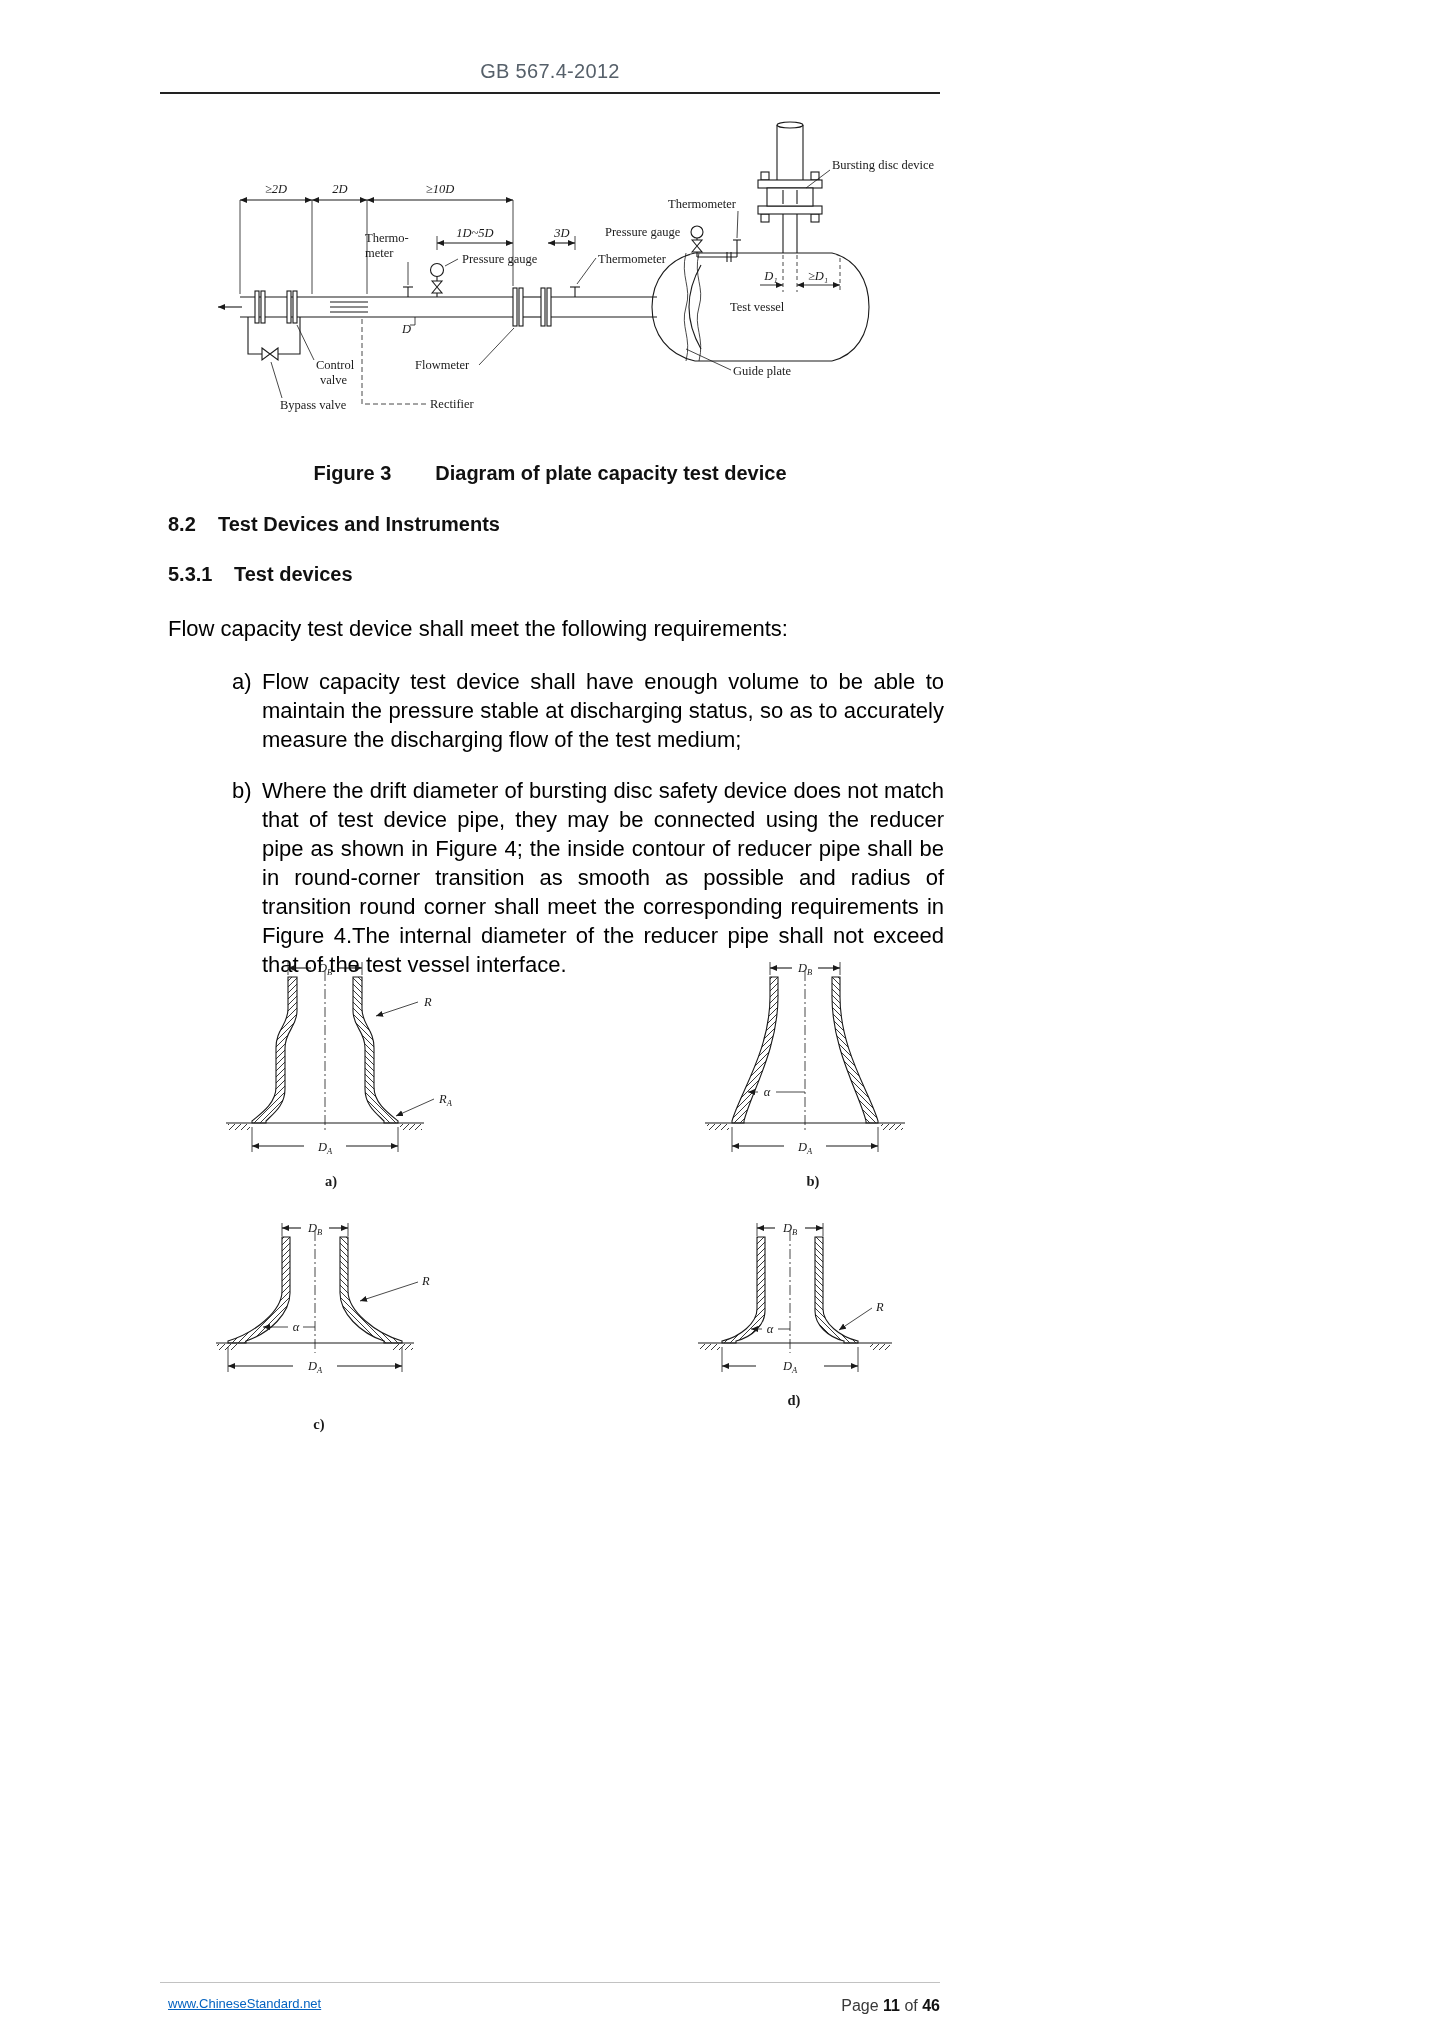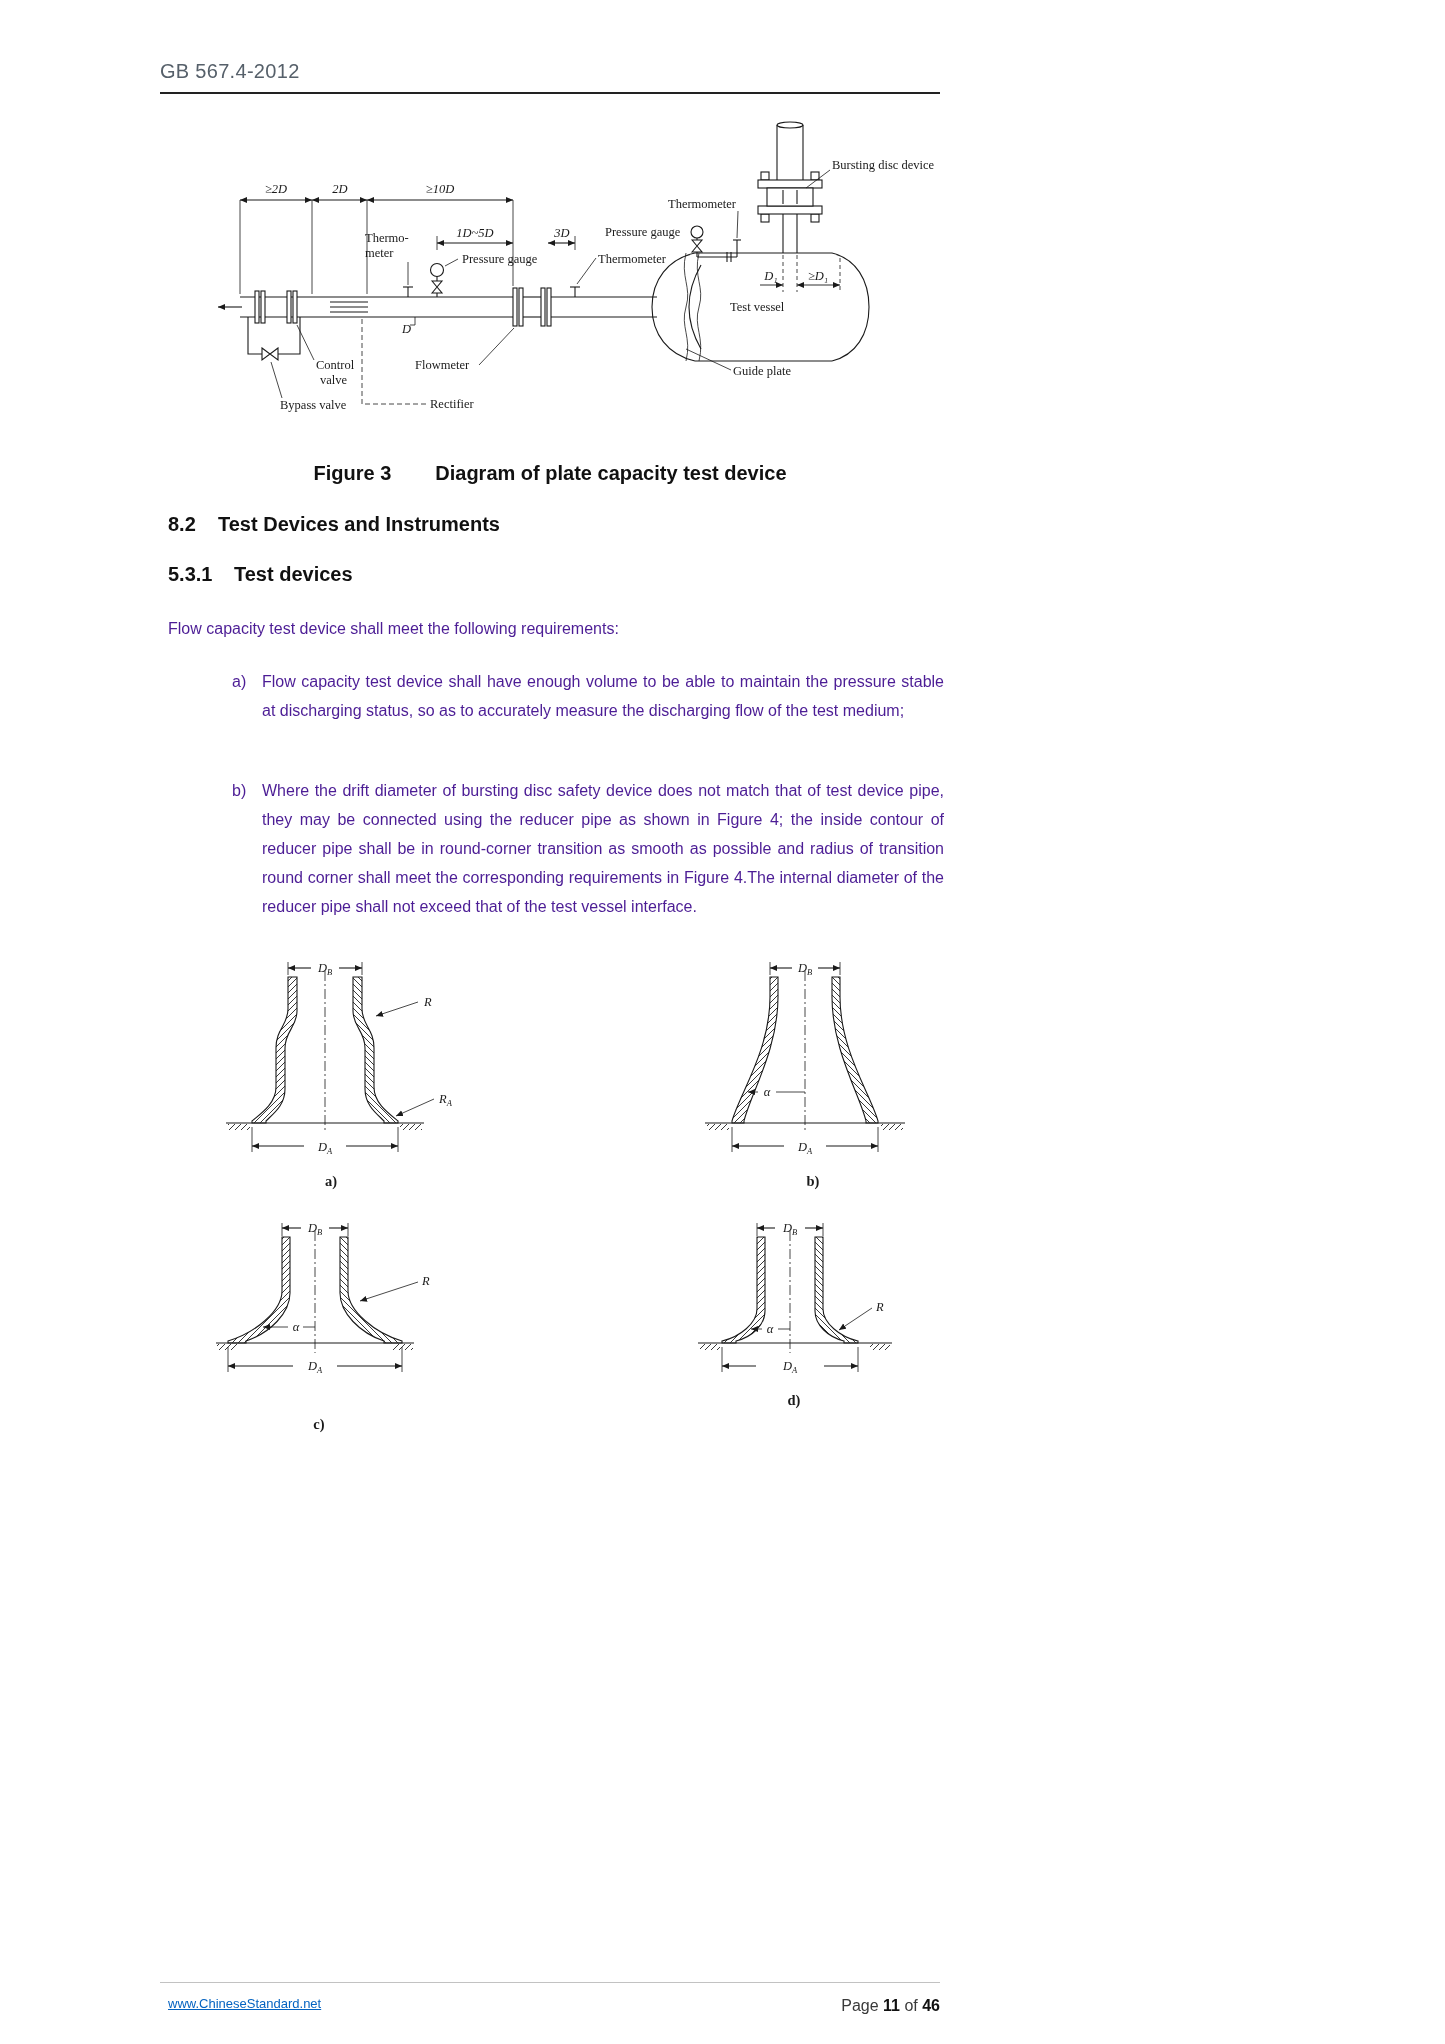--- a/index.html
+++ b/index.html
@@ -1,28 +1,28 @@
 <!DOCTYPE html>
 <html><head>
 <meta charset="utf-8">
 <style>
   *{box-sizing:border-box;margin:0;padding:0}
   html,body{width:1445px;height:2044px;background:#fff}
   body{position:relative;font-family:"Liberation Sans","DejaVu Sans",sans-serif;color:#1a1a1a}
   .abs{position:absolute}
-  .header-title{left:160px;top:60px;width:780px;font-size:20px;color:#56606a;letter-spacing:.3px}
+  .header-title{left:160px;top:60px;width:780px;text-align:center;font-size:20px;color:#56606a;letter-spacing:.3px}
   .header-rule{left:160px;top:92px;width:780px;border-top:2px solid #222;height:0}
   .fig3{left:200px;top:112px;width:740px;height:335px}
   .fig4{left:200px;top:955px;width:740px;height:490px}
   .caption{left:160px;top:462px;width:780px;text-align:center;font-weight:bold;font-size:20px;color:#111}
   .caption .cap-label{margin-right:44px}
   .h2{left:168px;font-weight:bold;font-size:20px;color:#111}
   .h2 .num{display:inline-block;min-width:50px}
   .h2 .num3{display:inline-block;min-width:66px}
-  .bodytext{font-size:16px;line-height:29px;color:#4c1d95}
+  .bodytext{font-size:22px;line-height:29px;color:#000000}
   .intro{left:168px;top:614px;width:772px}
   .list-item{left:232px;width:712px}
   .li-label{position:absolute;left:0;top:0}
   .li-text{margin-left:30px;text-align:justify}
   .footer-rule{left:160px;top:1982px;width:780px;border-top:1px solid #c2c2c2;height:0}
   .footer-link{left:168px;top:1996px;font-size:13px}
   .footer-link a{color:#0563c1;text-decoration:underline;cursor:pointer}
   .footer-page{left:160px;top:1997px;width:780px;text-align:right;font-size:16px;color:#3a3a3a}
   .footer-page b{color:#111}
   .figtext text{font-family:"Liberation Serif","DejaVu Serif",serif;font-size:12.5px;fill:#1a1a1a}

